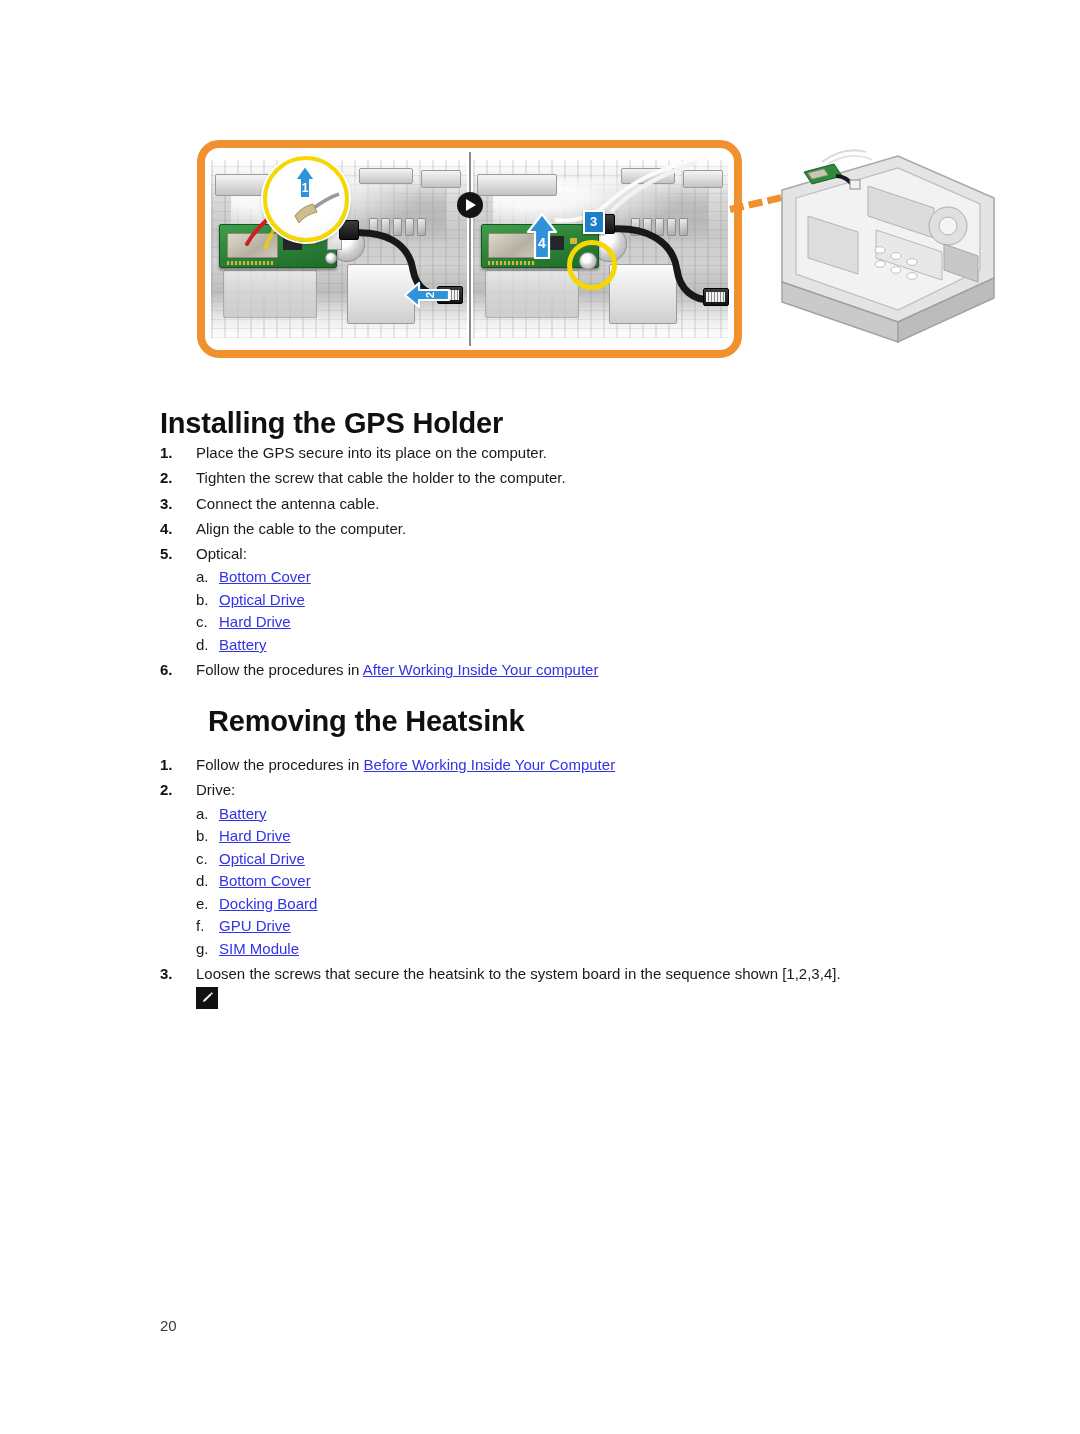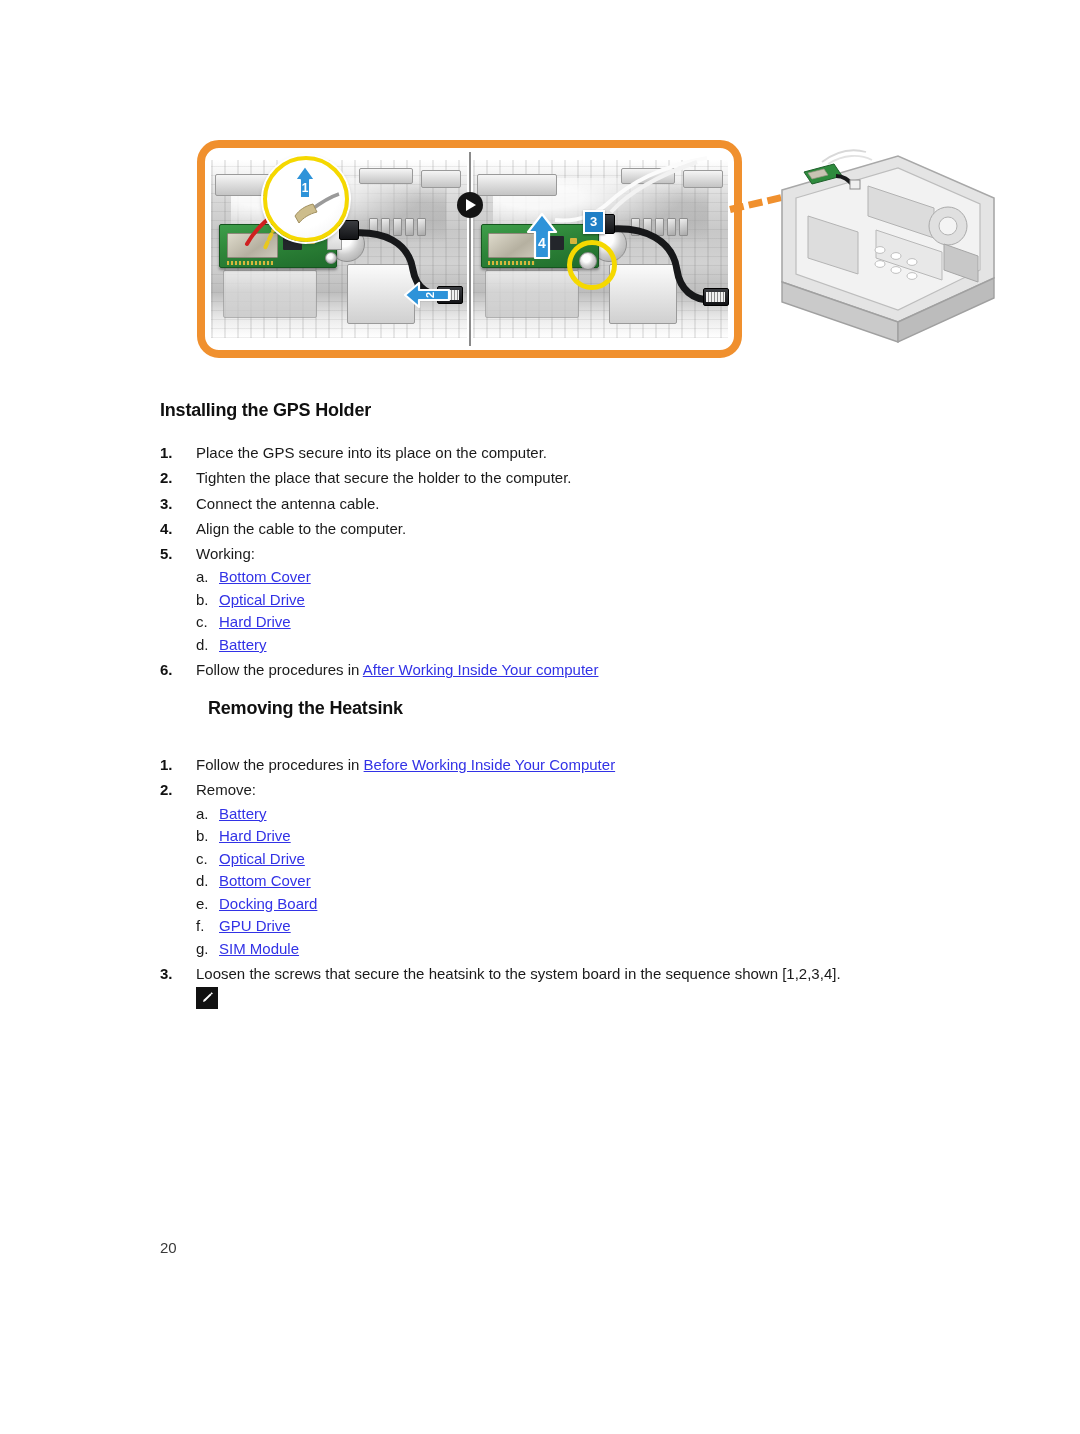--- a/index.html
+++ b/index.html
@@ -200,21 +200,21 @@
     width: 110px; height: 0;
     border-top: 7px dashed #f0902e;
     transform: rotate(-13deg);
     transform-origin: left center;
   }
 
   
   .h1 {
     position: absolute;
     left: 160px;
-    font-size: 18px;
+    font-size: 29px;
     font-weight: bold;
     color: #101010;
     letter-spacing: -0.2px;
   }
   #h1-gps { top: 388px; }
   #h1-heatsink { top: 686px; margin-left: 48px; }
 
   .olist { position: absolute; left: 160px; width: 800px; }
   #list-gps { top: 440px; }
   #list-heatsink { top: 752px; }
@@ -277,21 +277,21 @@
     position: absolute;
     left: 4px; top: 4px;
     width: 14px; height: 14px;
   }
   .note-label { font-weight: bold; color: #111111; }
   .note-text { color: #1a1a1a; }
 
   #page-number {
     position: absolute;
     left: 160px;
-    top: 1239px;
+    top: 1317px;
     font-size: 15px;
     color: #3a3a3a;
   }
 </style>
 </head>
 <body>
 
 <div id="figure">
 
   <div class="frame">
@@ -445,36 +445,36 @@
 
 <div class="olist" id="list-gps">
 
   <div class="li">
     <span class="marker">1.</span>
     <span class="body">Place the GPS secure into its place on the computer.</span>
   </div>
 
   <div class="li">
     <span class="marker">2.</span>
-    <span class="body">Tighten the place that secure the holder to the computer.</span>
+    <span class="body">Tighten the screw that cable the holder to the computer.</span>
   </div>
 
   <div class="li">
     <span class="marker">3.</span>
     <span class="body">Connect the antenna cable.</span>
   </div>
 
   <div class="li">
     <span class="marker">4.</span>
     <span class="body">Align the cable to the computer.</span>
   </div>
 
   <div class="li">
     <span class="marker">5.</span>
-    <span class="body">Working:</span>
+    <span class="body">Optical:</span>
   </div>
   <div class="sublist">
     <div class="sub-li">
       <span class="marker">a.</span>
       <span class="doclink">Bottom Cover</span>
     </div>
     <div class="sub-li">
       <span class="marker">b.</span>
       <span class="doclink">Optical Drive</span>
     </div>
@@ -502,21 +502,21 @@
 
   <div class="li">
     <span class="marker">1.</span>
     <span class="body">
       <span>Follow the procedures in </span><span class="doclink">Before Working Inside Your Computer</span>
     </span>
   </div>
 
   <div class="li">
     <span class="marker">2.</span>
-    <span class="body">Remove:</span>
+    <span class="body">Drive:</span>
   </div>
   <div class="sublist">
     <div class="sub-li">
       <span class="marker">a.</span>
       <span class="doclink">Battery</span>
     </div>
     <div class="sub-li">
       <span class="marker">b.</span>
       <span class="doclink">Hard Drive</span>
     </div>

